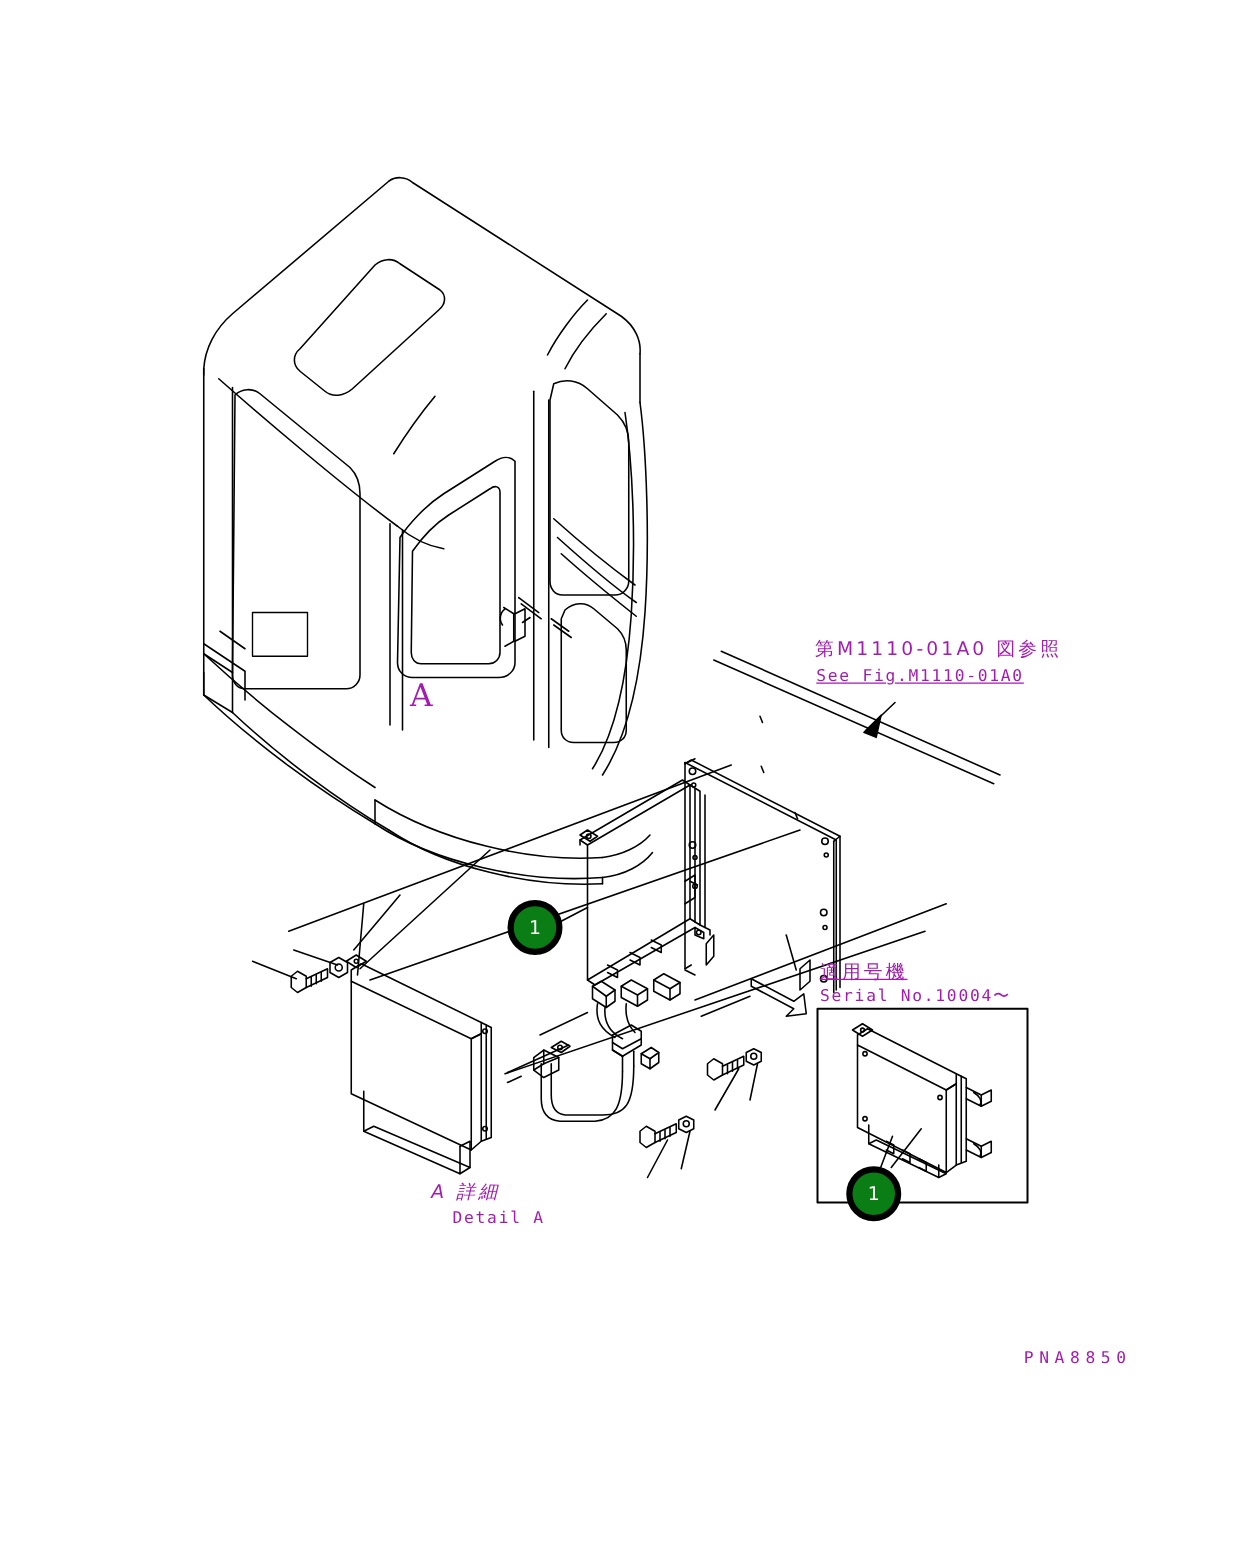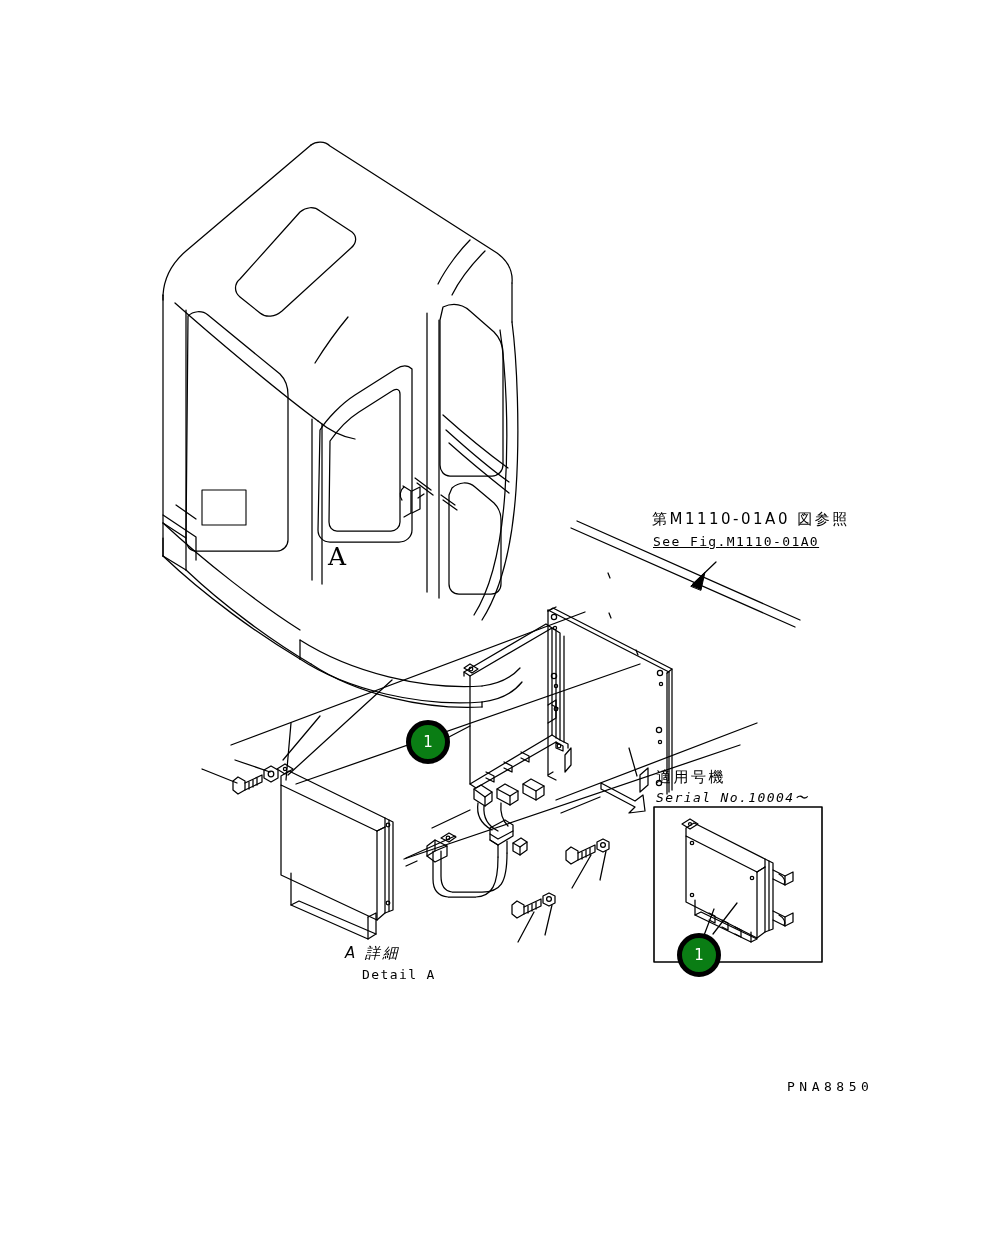--- a/index.html
+++ b/index.html
@@ -21,37 +21,38 @@
   #artwork {
     position: absolute;
     left: 0;
     top: 0;
     width: 1006px;
     height: 1245px;
   }
   .txt {
     position: absolute;
     white-space: pre;
-    color: #000000;
+    color: #a21caf;
     line-height: 1.05;
   }
   .jp {
     font-family: "DejaVu Sans", "Liberation Sans", sans-serif;
     font-size: 15px;
     letter-spacing: 2.5px;
   }
   .mono {
     font-family: "DejaVu Sans Mono", "Liberation Mono", monospace;
     font-size: 13px;
     letter-spacing: 1.4px;
   }
   .mono-sp {
     font-family: "DejaVu Sans Mono", "Liberation Mono", monospace;
     font-size: 13px;
     letter-spacing: 4.5px;
+    margin-left: 32px;
   }
   .label-view-letter {
     font-family: "DejaVu Serif", "Liberation Serif", serif;
     font-size: 25px;
   }
   .balloon {
     position: absolute;
     border-radius: 50%;
     box-sizing: border-box;
     display: flex;
@@ -373,21 +374,21 @@
 
   <div class="balloon" style="left:677px; top:933px; width:44px; height:44px; background:#0a7d14; border:5px solid #000000;">
     <span>1</span>
   </div>
 
   <div class="txt label-view-letter" style="left:328px; top:544px;">A</div>
 
   <div class="txt jp" style="left:652px; top:512px;">第M1110-01A0 図参照</div>
   <div class="txt mono" style="left:653px; top:535px;text-decoration:underline;">See Fig.M1110-01A0</div>
 
-  <div class="txt jp" style="left:656px; top:770px;">適用号機</div>
-  <div class="txt mono" style="left:656px; top:791px;font-style:italic;">Serial No.10004〜</div>
+  <div class="txt jp" style="left:656px; top:770px;text-decoration:underline;">適用号機</div>
+  <div class="txt mono" style="left:656px; top:791px;">Serial No.10004〜</div>
 
   <div class="txt jp" style="left:345px; top:946px;font-style:italic;">A 詳細</div>
   <div class="txt mono" style="left:346px; top:968px;padding-left:16px;">Detail A</div>
 
   <div class="txt mono-sp" style="left:787px; top:1080px;">PNA8850</div>
 
 </div>
 
 </body></html>

